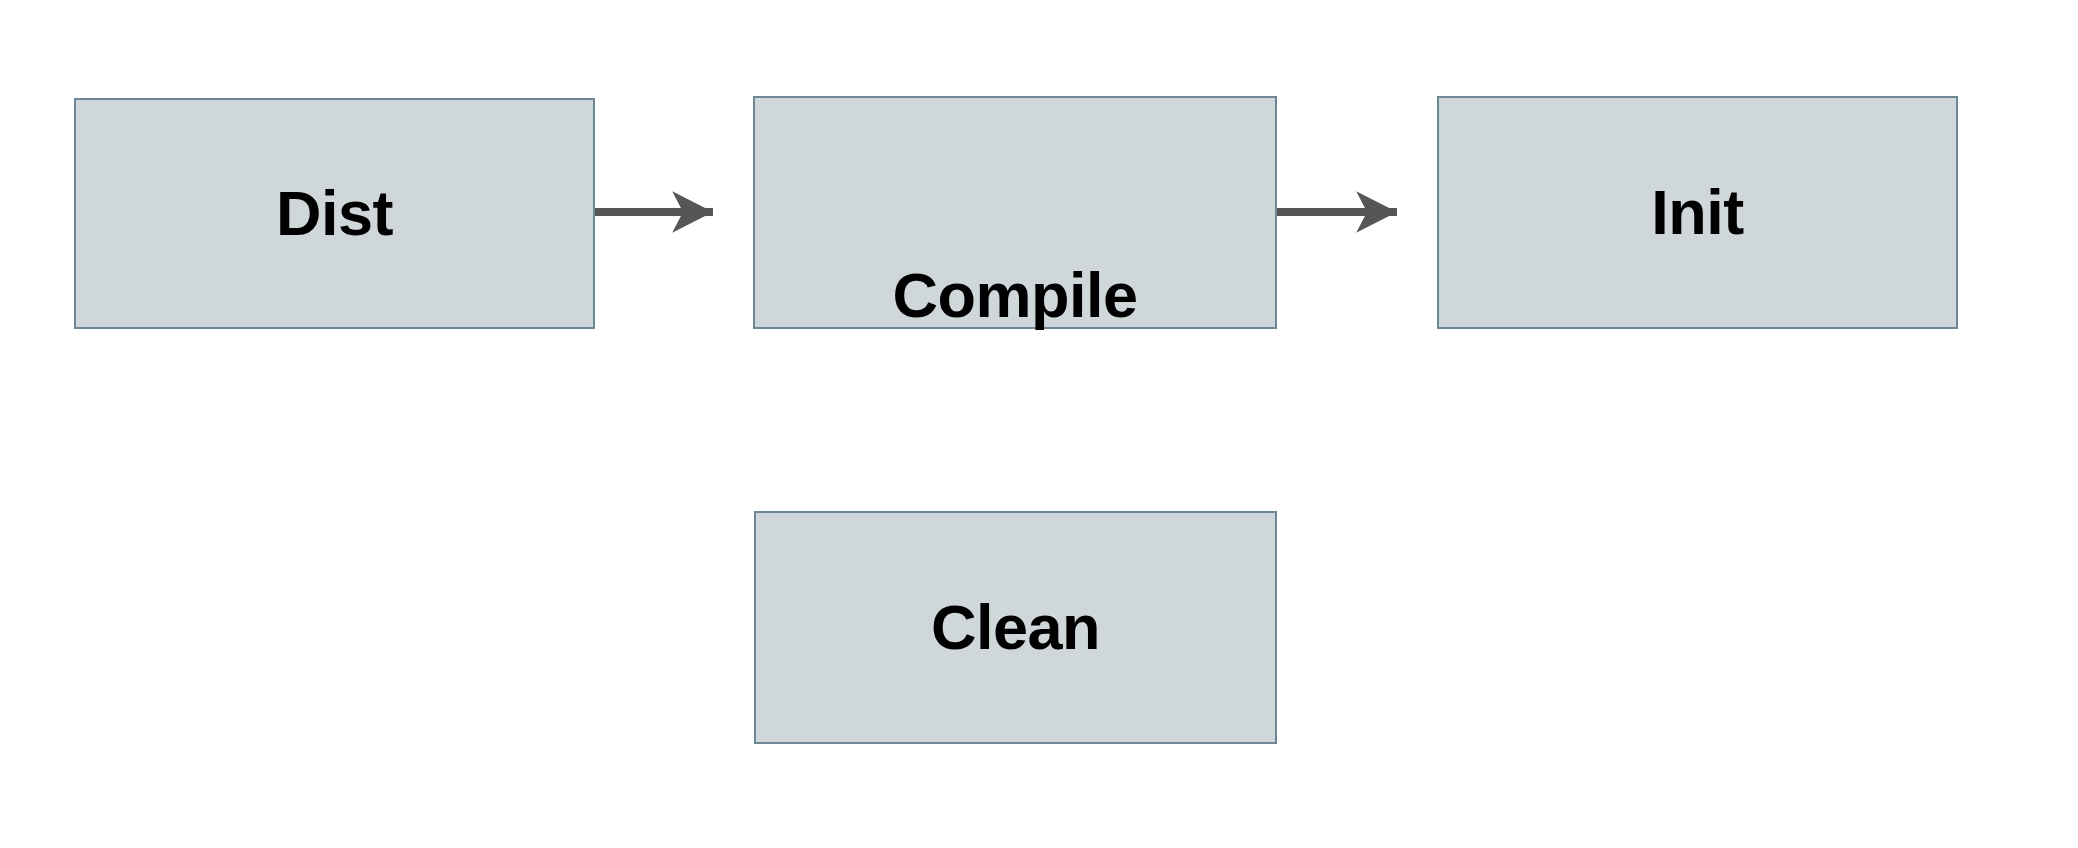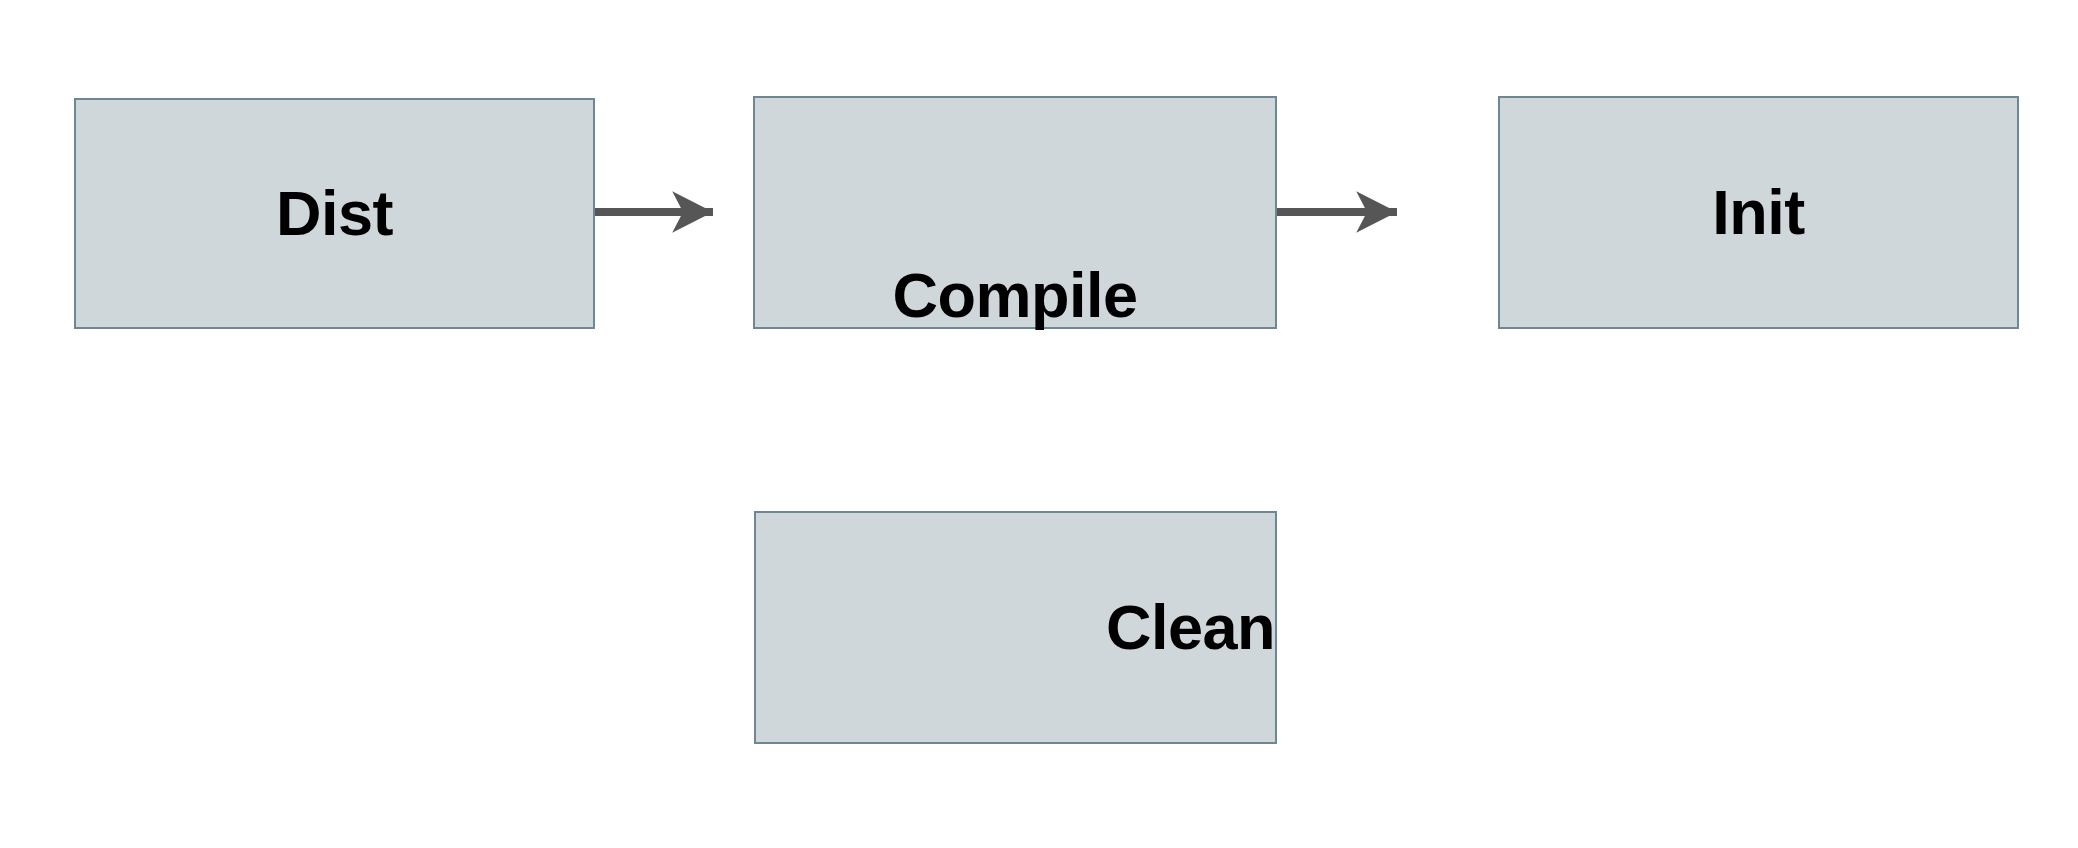--- a/index.html
+++ b/index.html
@@ -33,22 +33,22 @@
     font-weight: 700;
     line-height: 1;
     color: #000000;
     letter-spacing: -0.5px;
     white-space: nowrap;
     -webkit-font-smoothing: antialiased;
   }
   
   #node-dist    { left: 74px;  top: 98px;  width: 521px; height: 231px; }
   #node-compile { left: 753px; top: 96px;  width: 524px; height: 233px; align-items: flex-end; }
-  #node-init    { left: 1498px;top: 96px;  width: 521px; height: 233px; }
-  #node-clean   { left: 754px; top: 511px; width: 523px; height: 233px; justify-content: flex-end; }
+  #node-init    { left: 1437px;top: 96px;  width: 521px; height: 233px; }
+  #node-clean   { left: 754px; top: 511px; width: 523px; height: 233px; }
 
   .edge-layer {
     position: absolute;
     left: 0;
     top: 0;
     width: 2078px;
     height: 848px;
     pointer-events: none;
   }
 </style>

